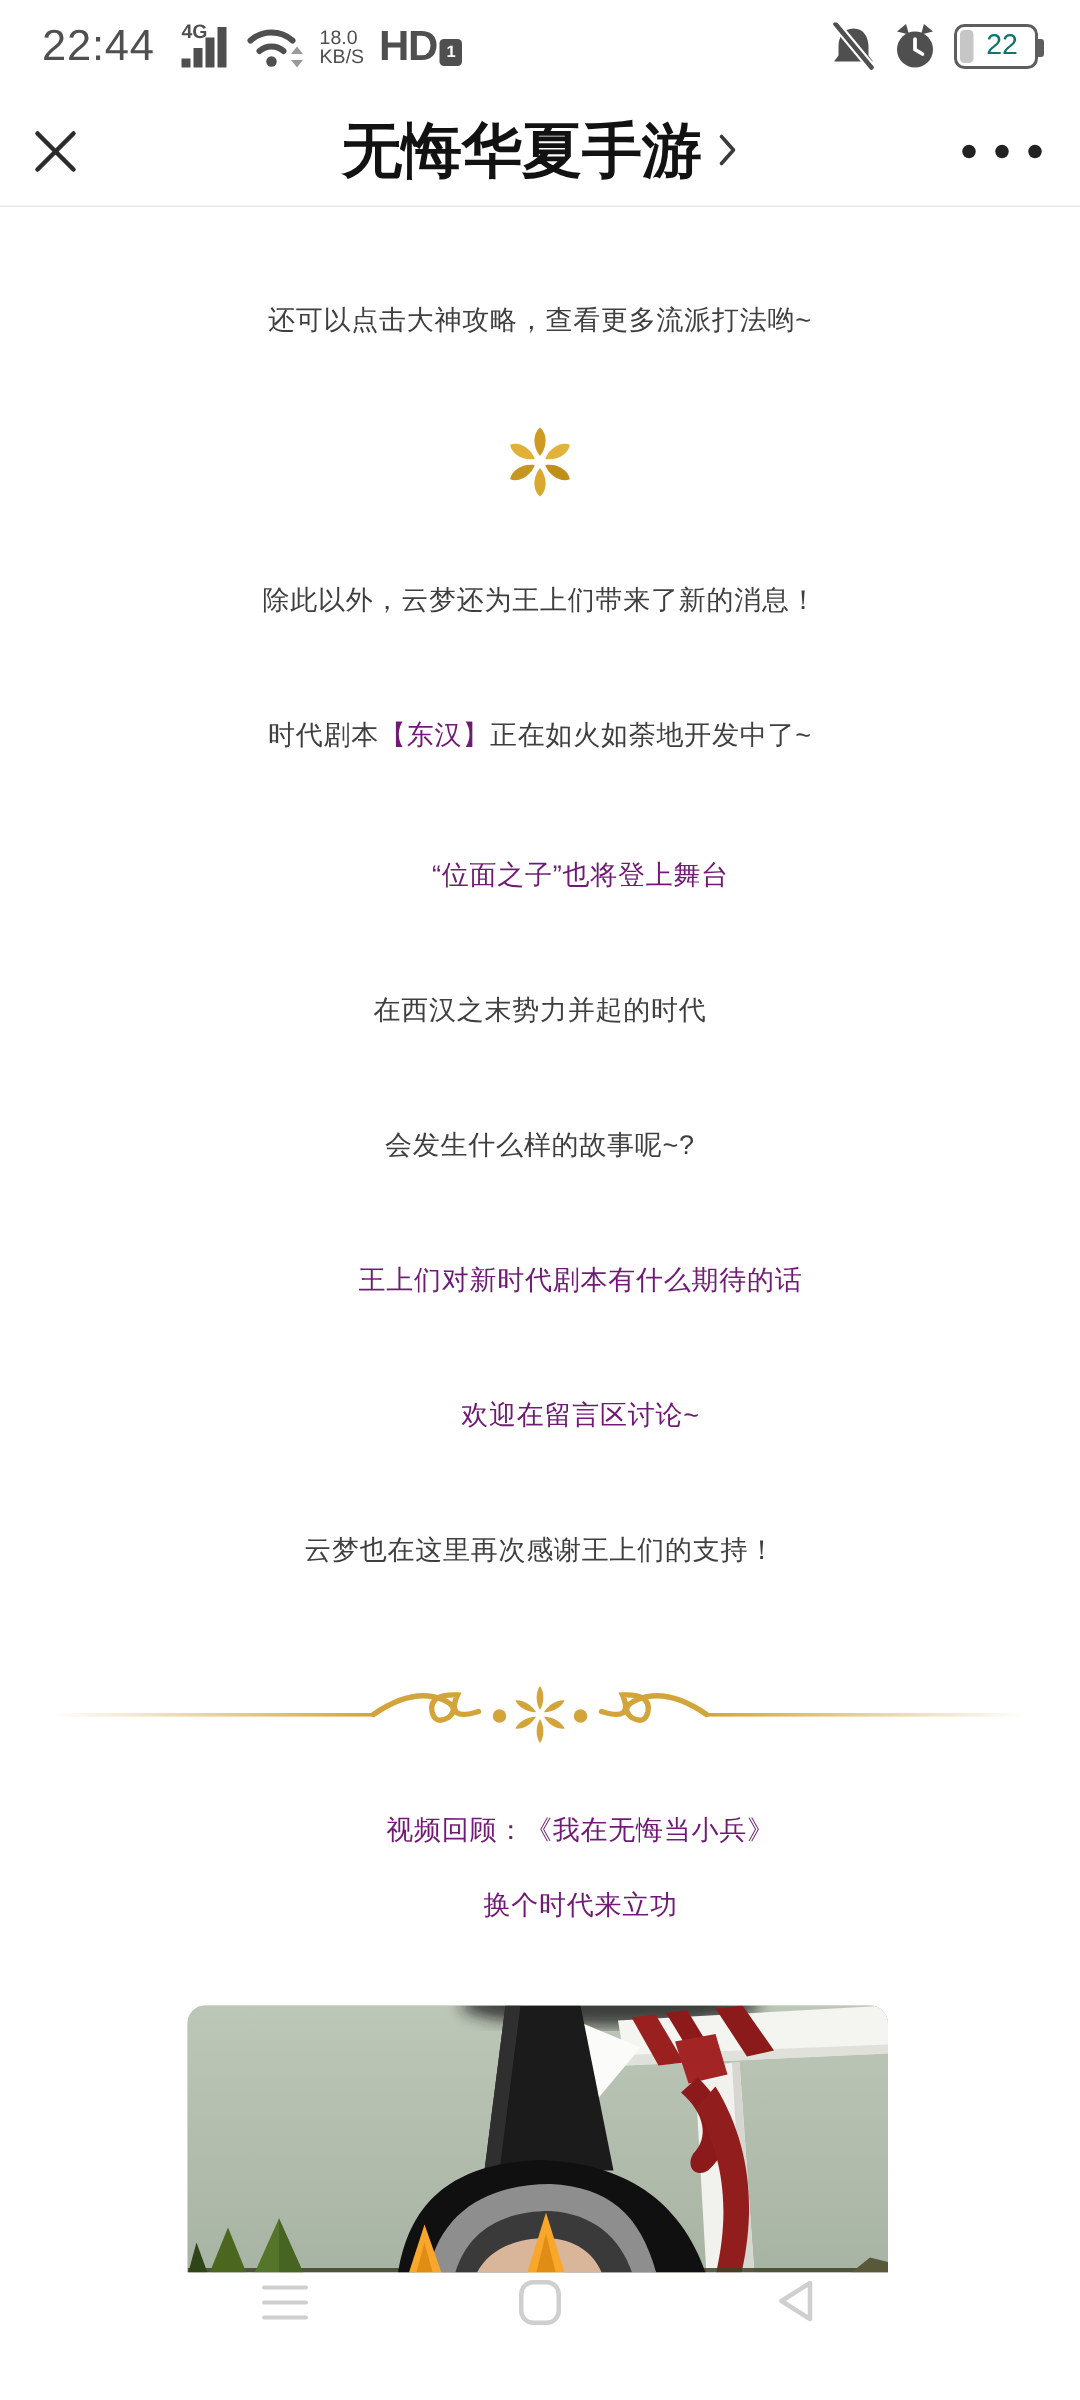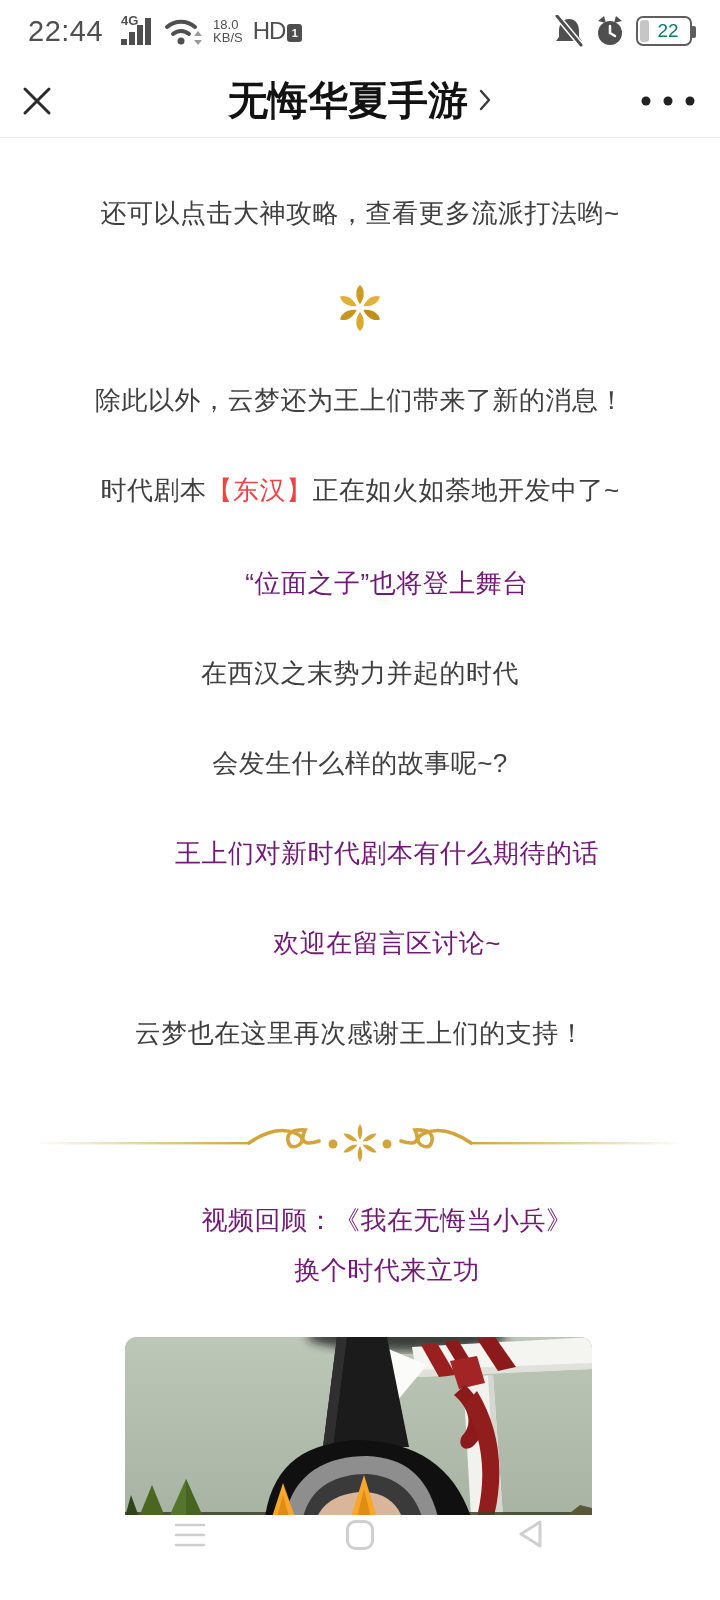--- a/index.html
+++ b/index.html
@@ -14,21 +14,21 @@
   
   .status-bar {
     position:absolute; top:0; left:0; right:0; height:62px;
     display:flex; align-items:center; justify-content:space-between;
     padding:0 28px; color:#4f4f4f;
   }
   .sb-left, .sb-right { display:flex; align-items:center; gap:10px; }
   .sb-time { font-size:29px; letter-spacing:.5px; }
   .sb-speed { display:flex; flex-direction:column; line-height:13px; font-size:13px; text-align:left; }
   .hd-wrap { display:flex; align-items:flex-end; }
-  .hd-label { font-size:24px; font-weight:normal; letter-spacing:-1px; }
+  .hd-label { font-size:28px; font-weight:bold; letter-spacing:-1px; }
   .hd-badge {
     display:inline-flex; align-items:center; justify-content:center;
     width:15px; height:18px; margin:0 0 3px 2px; border-radius:3px;
     background:#4f4f4f; color:#fff; font-size:11px; font-weight:bold;
   }
   .battery {
     position:relative; width:56px; height:30px; border:2.5px solid #5e5e5e;
     border-radius:7px; display:flex; align-items:center; justify-content:center;
   }
   .battery:after {
@@ -45,24 +45,24 @@
   .nav-close { position:absolute; left:22px; top:24px; width:30px; height:30px; cursor:pointer; }
   .nav-title {
     position:absolute; left:0; right:0; top:0; height:76px;
     display:flex; align-items:center; justify-content:center; gap:10px;
     font-size:40px; font-weight:bold; color:#121212; cursor:pointer;
   }
   .nav-more { position:absolute; right:24px; top:33px; width:56px; height:12px; cursor:pointer; }
   
   .para {
     position:absolute; left:0; width:720px; text-align:center;
-    font-size:26px; line-height:40px; color:#3f3f3f; letter-spacing:.5px;
+    font-size:18px; line-height:40px; color:#3f3f3f; letter-spacing:.5px;
   }
   .para.b { font-weight:normal; color:#701a75;margin-left:27px; }
-  .hl { color:#ef4444; }
+  .hl { color:#701a75; }
   .flower-wrap { position:absolute; left:0; width:720px; display:flex; justify-content:center; }
   .divider-wrap { position:absolute; left:35px; width:650px; }
   
   .video-thumb {
     position:absolute; left:125px; top:1337px; width:467px; height:178px;
     border-radius:12px 12px 0 0; overflow:hidden; cursor:pointer; background:#aeb9aa;
   }
   
   .android-nav { position:absolute; left:0; right:0; bottom:0; height:85px; background:#fff; }
   .an-btn { position:absolute; cursor:pointer; }

